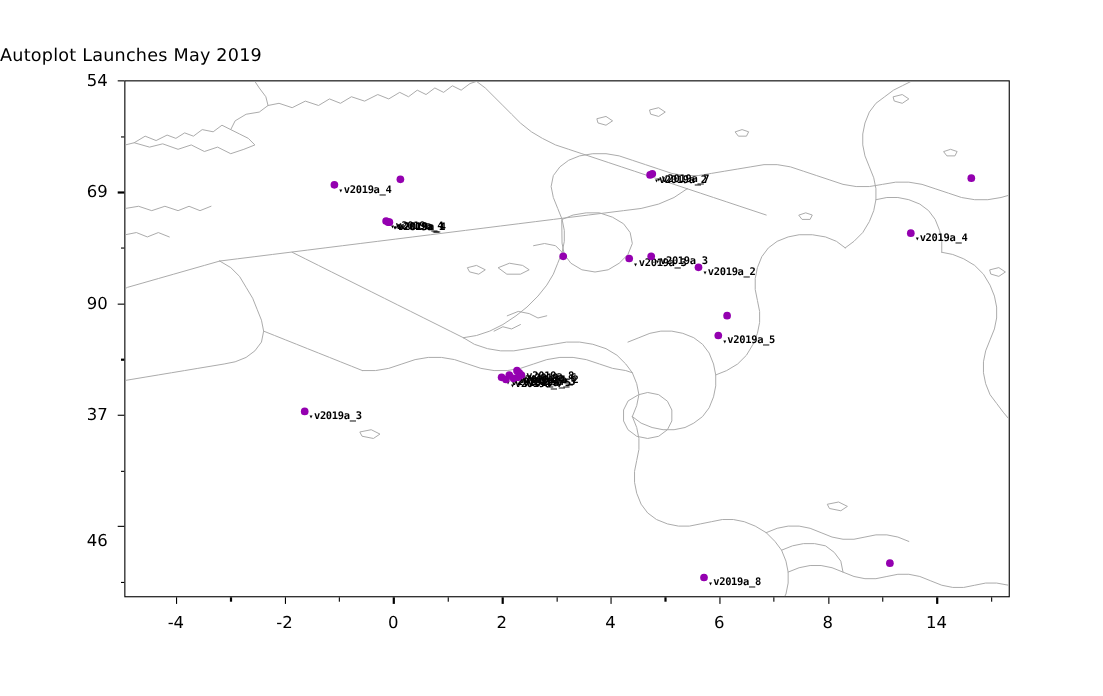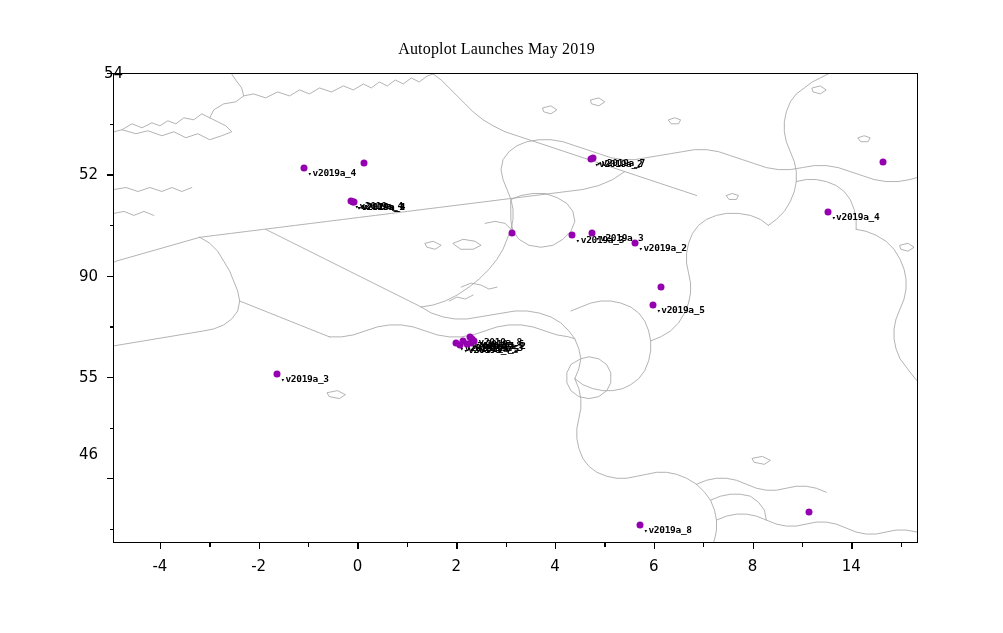--- a/index.html
+++ b/index.html
@@ -5,22 +5,22 @@
 <style>
   html,body{margin:0;padding:0;}
   body{
     width:1003px;height:633px;background:#ffffff;overflow:hidden;
     font-family:"DejaVu Sans","Liberation Sans",sans-serif;
     -webkit-font-smoothing:none;
   }
   #figure{position:relative;width:1003px;height:633px;background:#ffffff;}
 
   #chart-title{
-    position:absolute;left:0;top:40px;width:993px;text-align:center;
-    font-size:16px;color:#000000;letter-spacing:0.2px;font-family:Liberation Serif, serif;
+    position:absolute;left:0;top:40px;width:993px;
+    font-size:16px;color:#000000;letter-spacing:0.2px;
   }
 
   
   #plot-area{
     position:absolute;left:113px;top:73px;width:805px;height:470px;
     border:1.3px solid #000000;box-sizing:border-box;background:#ffffff;
     overflow:hidden;
   }
   #map-layer{position:absolute;left:0;top:0;width:100%;height:100%;}
   #map-layer svg{display:block;width:100%;height:100%;}
@@ -233,29 +233,29 @@
       <div class="ticklabel x" style="left: 851.328px;">14</div>
       <div class="tick minor-x" style="left: 209.304px;"></div>
       <div class="tick minor-x" style="left: 308.077px;"></div>
       <div class="tick minor-x" style="left: 406.85px;"></div>
       <div class="tick minor-x" style="left: 505.623px;"></div>
       <div class="tick minor-x" style="left: 604.396px;"></div>
       <div class="tick minor-x" style="left: 703.169px;"></div>
       <div class="tick minor-x" style="left: 801.942px;"></div>
       <div class="tick minor-x" style="left: 900.715px;"></div>
       <div class="tick major-y" style="top: 478.172px;"></div>
-      <div class="ticklabel y" style="top: 454px;">46</div>
+      <div class="ticklabel y" style="top: 491px;">46</div>
       <div class="tick major-y" style="top: 376.879px;"></div>
-      <div class="ticklabel y" style="top: 376.879px;">55</div>
+      <div class="ticklabel y" style="top: 376.879px;">37</div>
       <div class="tick major-y" style="top: 275.586px;"></div>
       <div class="ticklabel y" style="top: 275.586px;">90</div>
       <div class="tick major-y" style="top: 174.293px;"></div>
-      <div class="ticklabel y" style="top: 174.293px;">52</div>
+      <div class="ticklabel y" style="top: 174.293px;">69</div>
       <div class="tick major-y" style="top: 73px;"></div>
-      <div class="ticklabel y" style="top: 73px; margin-left: 25px;">54</div>
+      <div class="ticklabel y" style="top: 73px;">54</div>
       <div class="tick minor-y" style="top: 528.819px;"></div>
       <div class="tick minor-y" style="top: 427.526px;"></div>
       <div class="tick minor-y" style="top: 326.233px;"></div>
       <div class="tick minor-y" style="top: 224.94px;"></div>
       <div class="tick minor-y" style="top: 123.647px;"></div>
     </div>
 
 </div>
 
 </body></html>

